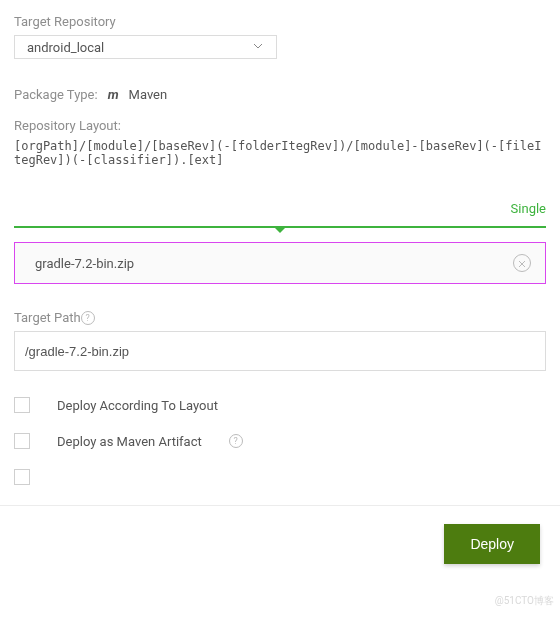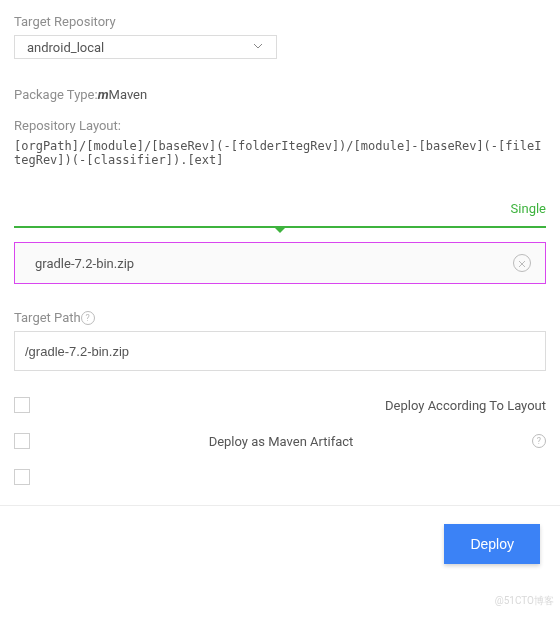--- a/index.html
+++ b/index.html
@@ -27,20 +27,21 @@
     justify-content: space-between;
     cursor: pointer;
     color: #555;
     margin-bottom: 28px;
     gap: 46px;
   }
   .select-box svg { stroke: #888; }
   .pkg-row {
     display: flex;
     align-items: center;
+    gap: 10px;
     margin-bottom: 16px;
     color: #8e8e8e;
   }
   .pkg-row .icon {
     font-weight: bold;
     font-style: italic;
     color: #555;
   }
   .pkg-row .val { color: #555; }
   .layout-code {
@@ -126,42 +127,41 @@
     height: 40px;
     border: 1px solid #dcdcdc;
     padding: 0 10px;
     font-size: 13px;
     color: #555;
     margin-bottom: 26px;
   }
   .cb-row {
     display: flex;
     align-items: center;
-    gap: 16px;
+    gap: 27px;
     margin-bottom: 20px;
     color: #555;
     cursor: pointer;
-    justify-content: space-between;
   }
   .cb {
     width: 16px; height: 16px;
     border: 1px solid #cfcfcf;
     background: #fff;
   }
   .divider {
     border-top: 1px solid #ececec;
     margin: 20px -14px 18px -14px;
   }
   .footer {
     display: flex;
     justify-content: flex-end;
     padding-right: 6px;
   }
   .deploy-btn {
-    background: #3b82f6;
+    background: #4d7c0f;
     color: #fff;
     border: none;
     height: 40px;
     padding: 0 26px;
     font-size: 14px;
     cursor: pointer;
     box-shadow: 0 2px 4px rgba(0,0,0,0.18);
   }
   .watermark {
     position: fixed;

